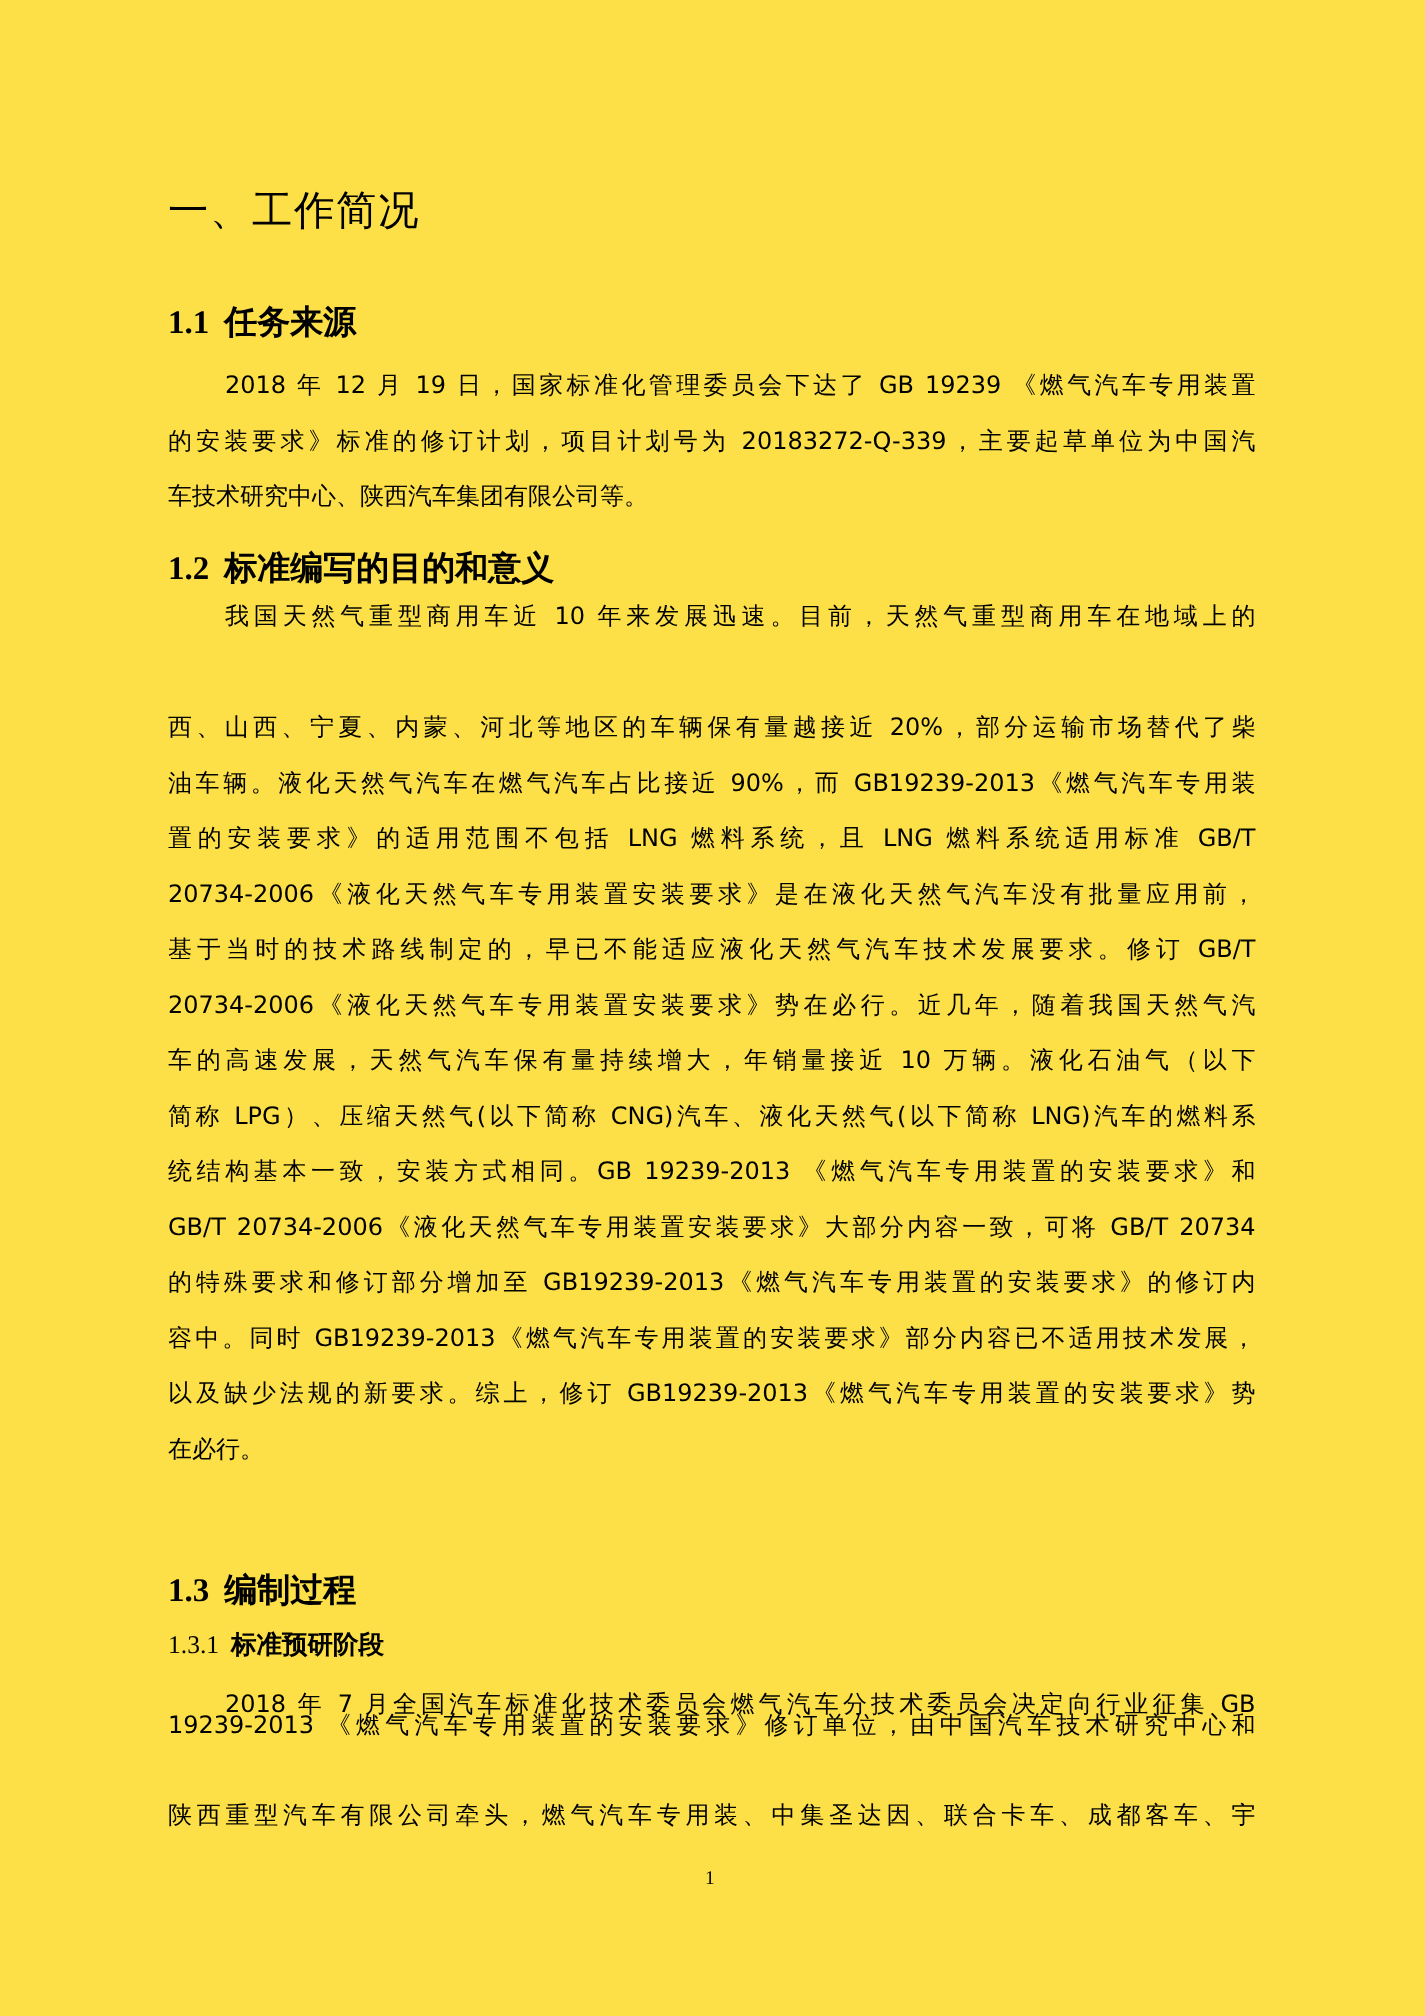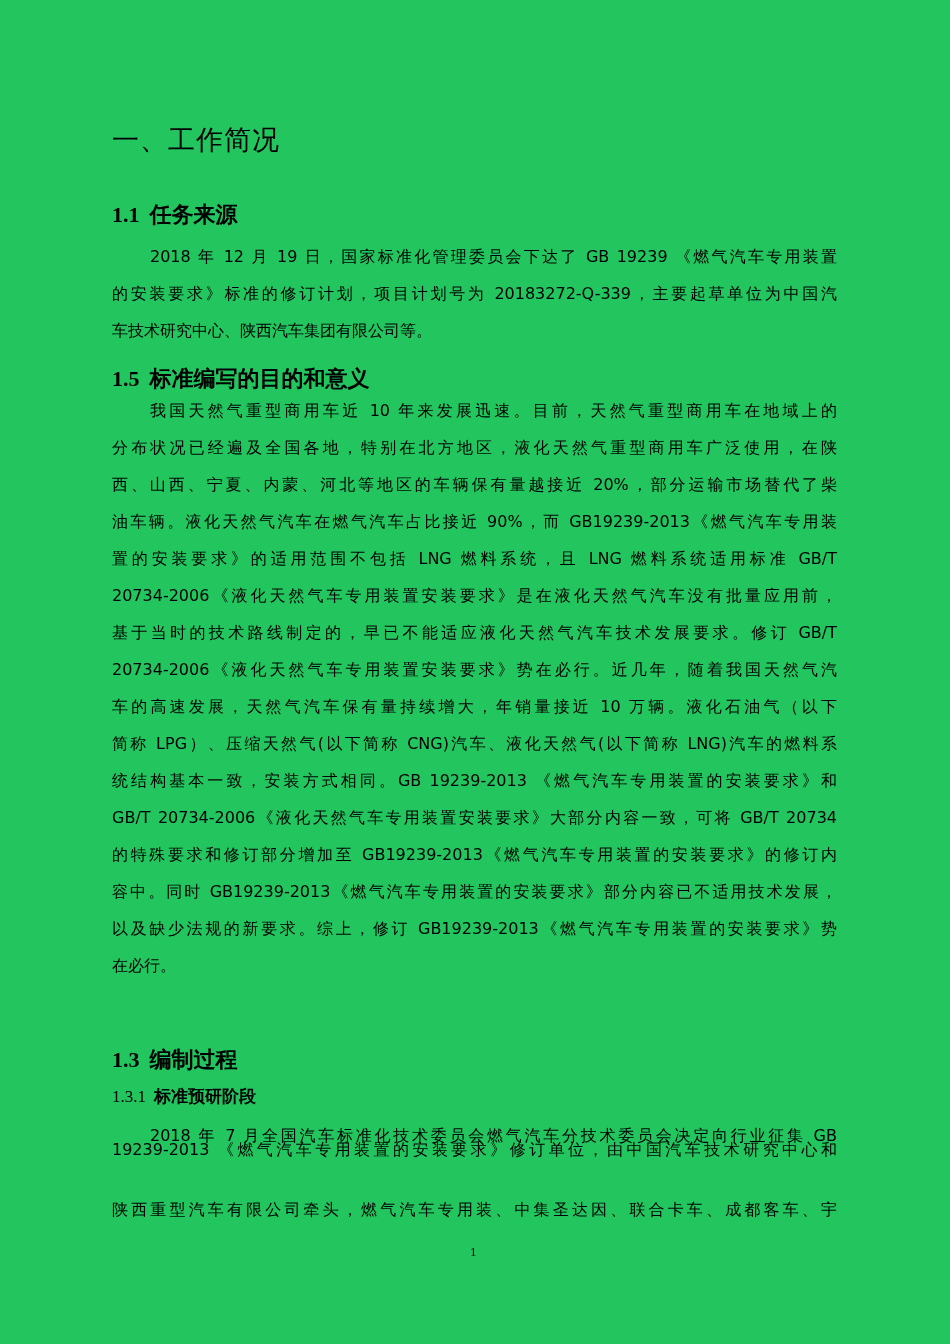--- a/index.html
+++ b/index.html
@@ -1,18 +1,18 @@
 <!DOCTYPE html>
 <html><head>
 <meta charset="utf-8">
 <style>
   html, body { margin:0; padding:0; background:#ffffff; }
   body { width:950px; height:1344px; position:relative; overflow:hidden;
          font-family:"DejaVu Serif","Liberation Serif",serif; color:#000; }
-  .page { position:absolute; left:0; top:0; width:950px; height:1344px; background:#22c55e; }
+  .page { position:absolute; left:0; top:0; width:950px; height:1344px; background:#fde047; }
   .h1 { position:absolute; left:112px; top:122px; font-size:27px; font-weight:normal; letter-spacing:1px;
         font-family:"DejaVu Sans","Liberation Sans",sans-serif; }
   .h2 { position:absolute; left:112px; font-size:22px; font-weight:bold;
         font-family:"DejaVu Sans","Liberation Sans",sans-serif; }
   .h2 .num { font-family:"Liberation Serif",serif; font-weight:bold; margin-right:10px;text-align:right; }
   .h3 { position:absolute; left:112px; font-size:17px; font-weight:bold;
         font-family:"DejaVu Sans","Liberation Sans",sans-serif; }
   .h3 .num { font-family:Liberation Serif, serif; font-weight:normal; margin-right:8px; }
   .line { position:absolute; left:112px; width:725px; font-size:16px; line-height:22px; white-space:nowrap;
           font-family:"DejaVu Sans","Liberation Sans",sans-serif; text-align:justify; text-align-last:justify; }
@@ -28,24 +28,23 @@
   <div class="h1">一、工作简况</div>
 
   <div class="h2" style="top:200px;">
     <span class="num">1.1</span><span>任务来源</span>
   </div>
   <div class="line indent" style="top:246px;">2018 年 12 月 19 日，国家标准化管理委员会下达了 GB 19239 《燃气汽车专用装置</div>
   <div class="line" style="top:283px;">的安装要求》标准的修订计划，项目计划号为 20183272-Q-339，主要起草单位为中国汽</div>
   <div class="line last" style="top:320px;">车技术研究中心、陕西汽车集团有限公司等。</div>
 
   <div class="h2" style="top:364px;">
-    <span class="num">1.5</span><span>标准编写的目的和意义</span>
+    <span class="num">1.2</span><span>标准编写的目的和意义</span>
   </div>
   <div class="line indent" style="top:400px;">我国天然气重型商用车近 10 年来发展迅速。目前，天然气重型商用车在地域上的</div>
-  <div class="line" style="top:437px;">分布状况已经遍及全国各地，特别在北方地区，液化天然气重型商用车广泛使用，在陕</div>
   <div class="line" style="top:474px;">西、山西、宁夏、内蒙、河北等地区的车辆保有量越接近 20%，部分运输市场替代了柴</div>
   <div class="line" style="top:511px;">油车辆。液化天然气汽车在燃气汽车占比接近 90%，而 GB19239-2013《燃气汽车专用装</div>
   <div class="line" style="top:548px;">置的安装要求》的适用范围不包括 LNG 燃料系统，且 LNG 燃料系统适用标准 GB/T</div>
   <div class="line" style="top:585px;">20734-2006《液化天然气车专用装置安装要求》是在液化天然气汽车没有批量应用前，</div>
   <div class="line" style="top:622px;">基于当时的技术路线制定的，早已不能适应液化天然气汽车技术发展要求。修订 GB/T</div>
   <div class="line" style="top:659px;">20734-2006《液化天然气车专用装置安装要求》势在必行。近几年，随着我国天然气汽</div>
   <div class="line" style="top:696px;">车的高速发展，天然气汽车保有量持续增大，年销量接近 10 万辆。液化石油气（以下</div>
   <div class="line" style="top:733px;">简称 LPG）、压缩天然气(以下简称 CNG)汽车、液化天然气(以下简称 LNG)汽车的燃料系</div>
   <div class="line" style="top:770px;">统结构基本一致，安装方式相同。GB 19239-2013 《燃气汽车专用装置的安装要求》和</div>
   <div class="line" style="top:807px;">GB/T 20734-2006《液化天然气车专用装置安装要求》大部分内容一致，可将 GB/T 20734</div>

